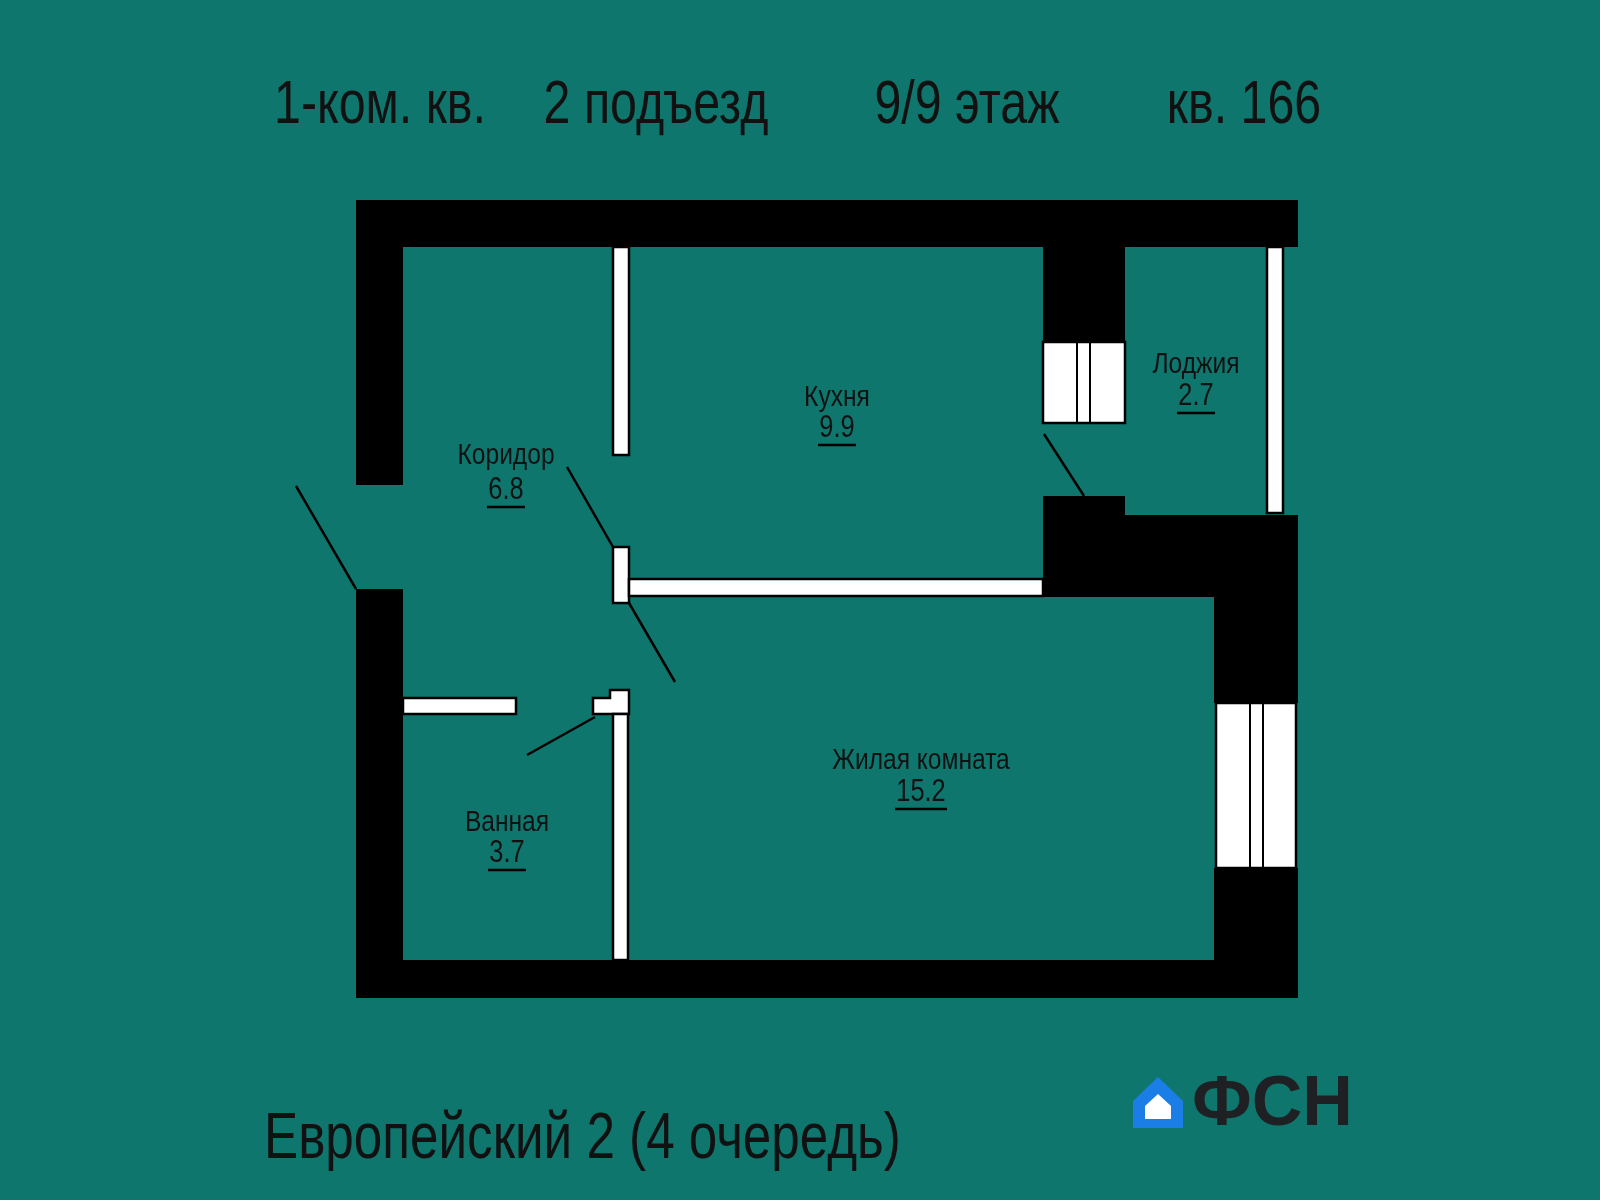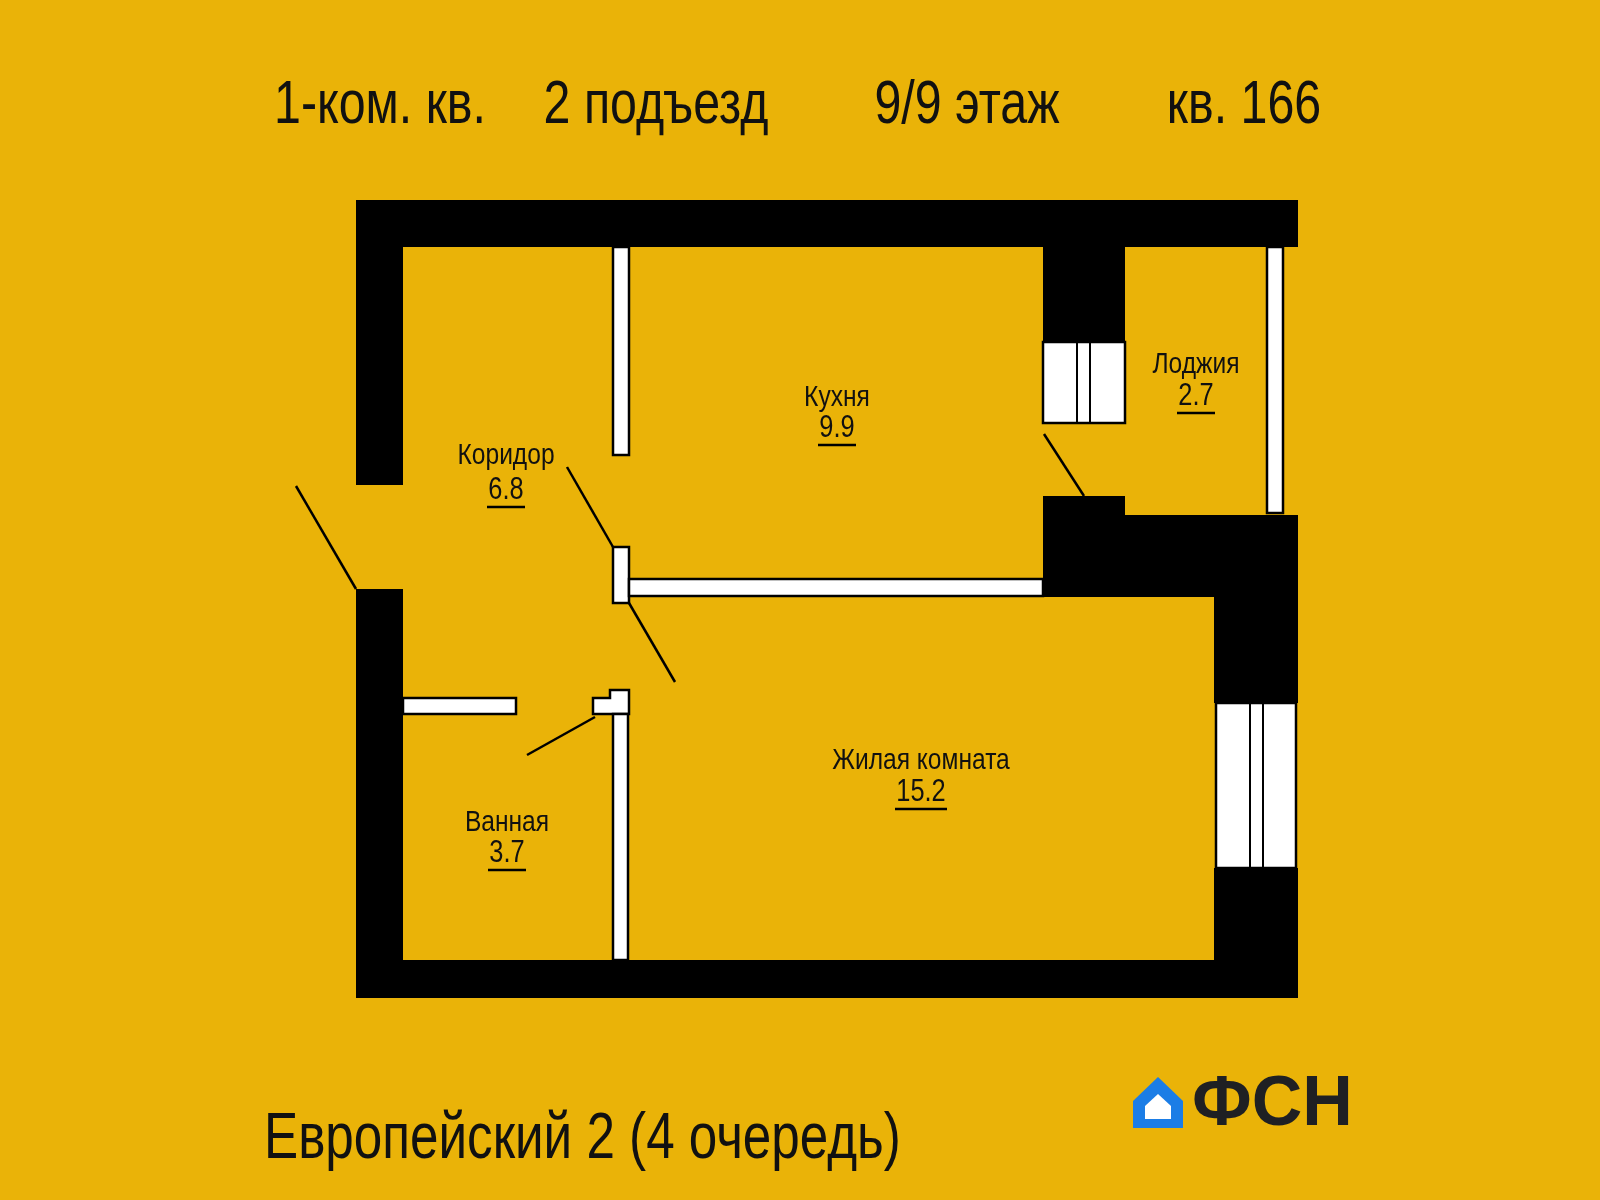--- a/index.html
+++ b/index.html
@@ -4,21 +4,21 @@
 <style>
   html, body {
     margin: 0;
     padding: 0;
     background: #ffffff;
   }
   .page {
     width: 1600px;
     height: 1200px;
     position: relative;
-    background: #eab308;
+    background: #0f766e;
     overflow: hidden;
   }
   svg {
     display: block;
     font-family: "Liberation Sans", sans-serif;
   }
   .title-text {
     font-size: 62px;
     fill: #111111;
   }

